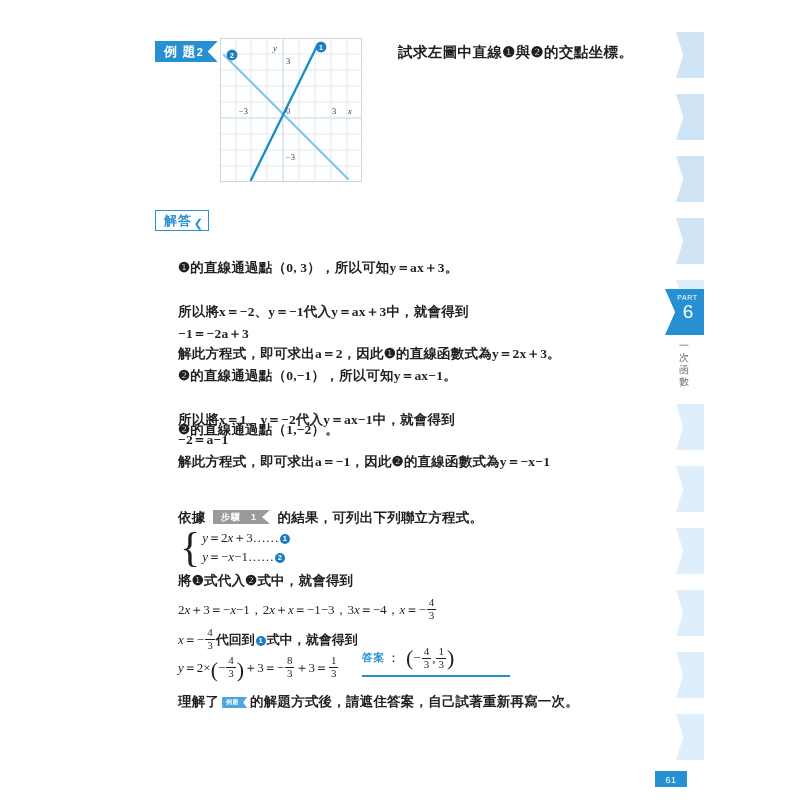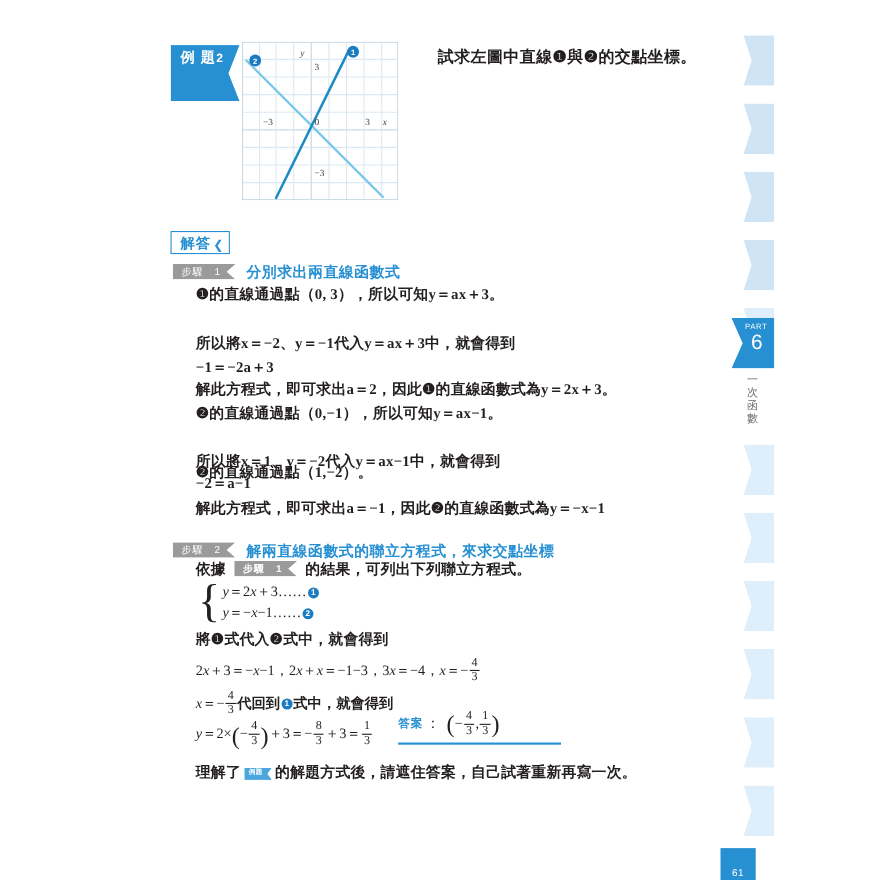--- a/index.html
+++ b/index.html
@@ -79,36 +79,36 @@
     letter-spacing: 0px;
   }
   .part-vert span { display: block; }
 
   
   .page-number {
     position: absolute;
     left: 655px;
     top: 771px;
     min-width: 22px;
-    padding: 17px 5px 2px 5px;
+    padding: 4px 5px 2px 5px;
     background: #2790d2;
     color: #ffffff;
     font-size: 9px;
     font-family: Liberation Sans, sans-serif;
     text-align: center;
     letter-spacing: 0.5px;
   }
 
   
   .example-banner {
     position: absolute;
     left: 155px;
     top: 41px;
-    height: 35px;
-    padding: 0 14px 16px 9px;
+    height: 21px;
+    padding: 0 14px 0 9px;
     background: #2790d2;
     color: #ffffff;
     font-size: 13px;
     line-height: 21px;
     font-family: "Liberation Sans", sans-serif;
     font-weight: bold;
     letter-spacing: 1px;
     clip-path: polygon(0 0, 100% 0, 84% 50%, 100% 100%, 0 100%);
     white-space: nowrap;
   }
@@ -415,43 +415,31 @@
         <text x="12" y="20" text-anchor="middle" font-family="Liberation Sans, sans-serif" font-size="7" font-weight="bold" fill="#ffffff">2</text>
       </g>
     </svg>
   </div>
 
   <div class="solve-label">
     <span>解答</span>
     <span class="arrow">❮</span>
   </div>
 
-  <div class="step-head" style="left:157px; top:239px;">
-    <span class="step-banner">
-      <span>步驟</span><span class="sb-num">1</span>
-    </span>
-    <span class="step-title">分別求出兩直線函數式</span>
-  </div>
 
   <div class="line" style="top:259px;">❶的直線通過點（0, 3），所以可知y＝ax＋3。</div>
   <div class="line" style="top:303px;text-align:center;">所以將x＝−2、y＝−1代入y＝ax＋3中，就會得到</div>
   <div class="line" style="top:325px;">−1＝−2a＋3</div>
   <div class="line" style="top:345px;">解此方程式，即可求出a＝2，因此❶的直線函數式為y＝2x＋3。</div>
   <div class="line" style="top:367px;">❷的直線通過點（0,−1），所以可知y＝ax−1。</div>
   <div class="line" style="top:389px;margin-top:32px;">❷的直線通過點（1,−2）。</div>
   <div class="line" style="top:411px;text-align:center;">所以將x＝1、y＝−2代入y＝ax−1中，就會得到</div>
   <div class="line" style="top:431px;">−2＝a−1</div>
   <div class="line" style="top:453px;">解此方程式，即可求出a＝−1，因此❷的直線函數式為y＝−x−1</div>
 
-  <div class="step-head" style="left:157px; top:492px;">
-    <span class="step-banner">
-      <span>步驟</span><span class="sb-num">2</span>
-    </span>
-    <span class="step-title">解兩直線函數式的聯立方程式，來求交點坐標</span>
-  </div>
 
   <div class="line" style="top:509px;">
     <span>依據</span>
     <span class="step-banner" style="margin:0 4px;">
       <span>步驟</span><span class="sb-num">1</span>
     </span>
     <span>的結果，可列出下列聯立方程式。</span>
   </div>
 
   <div class="system">

